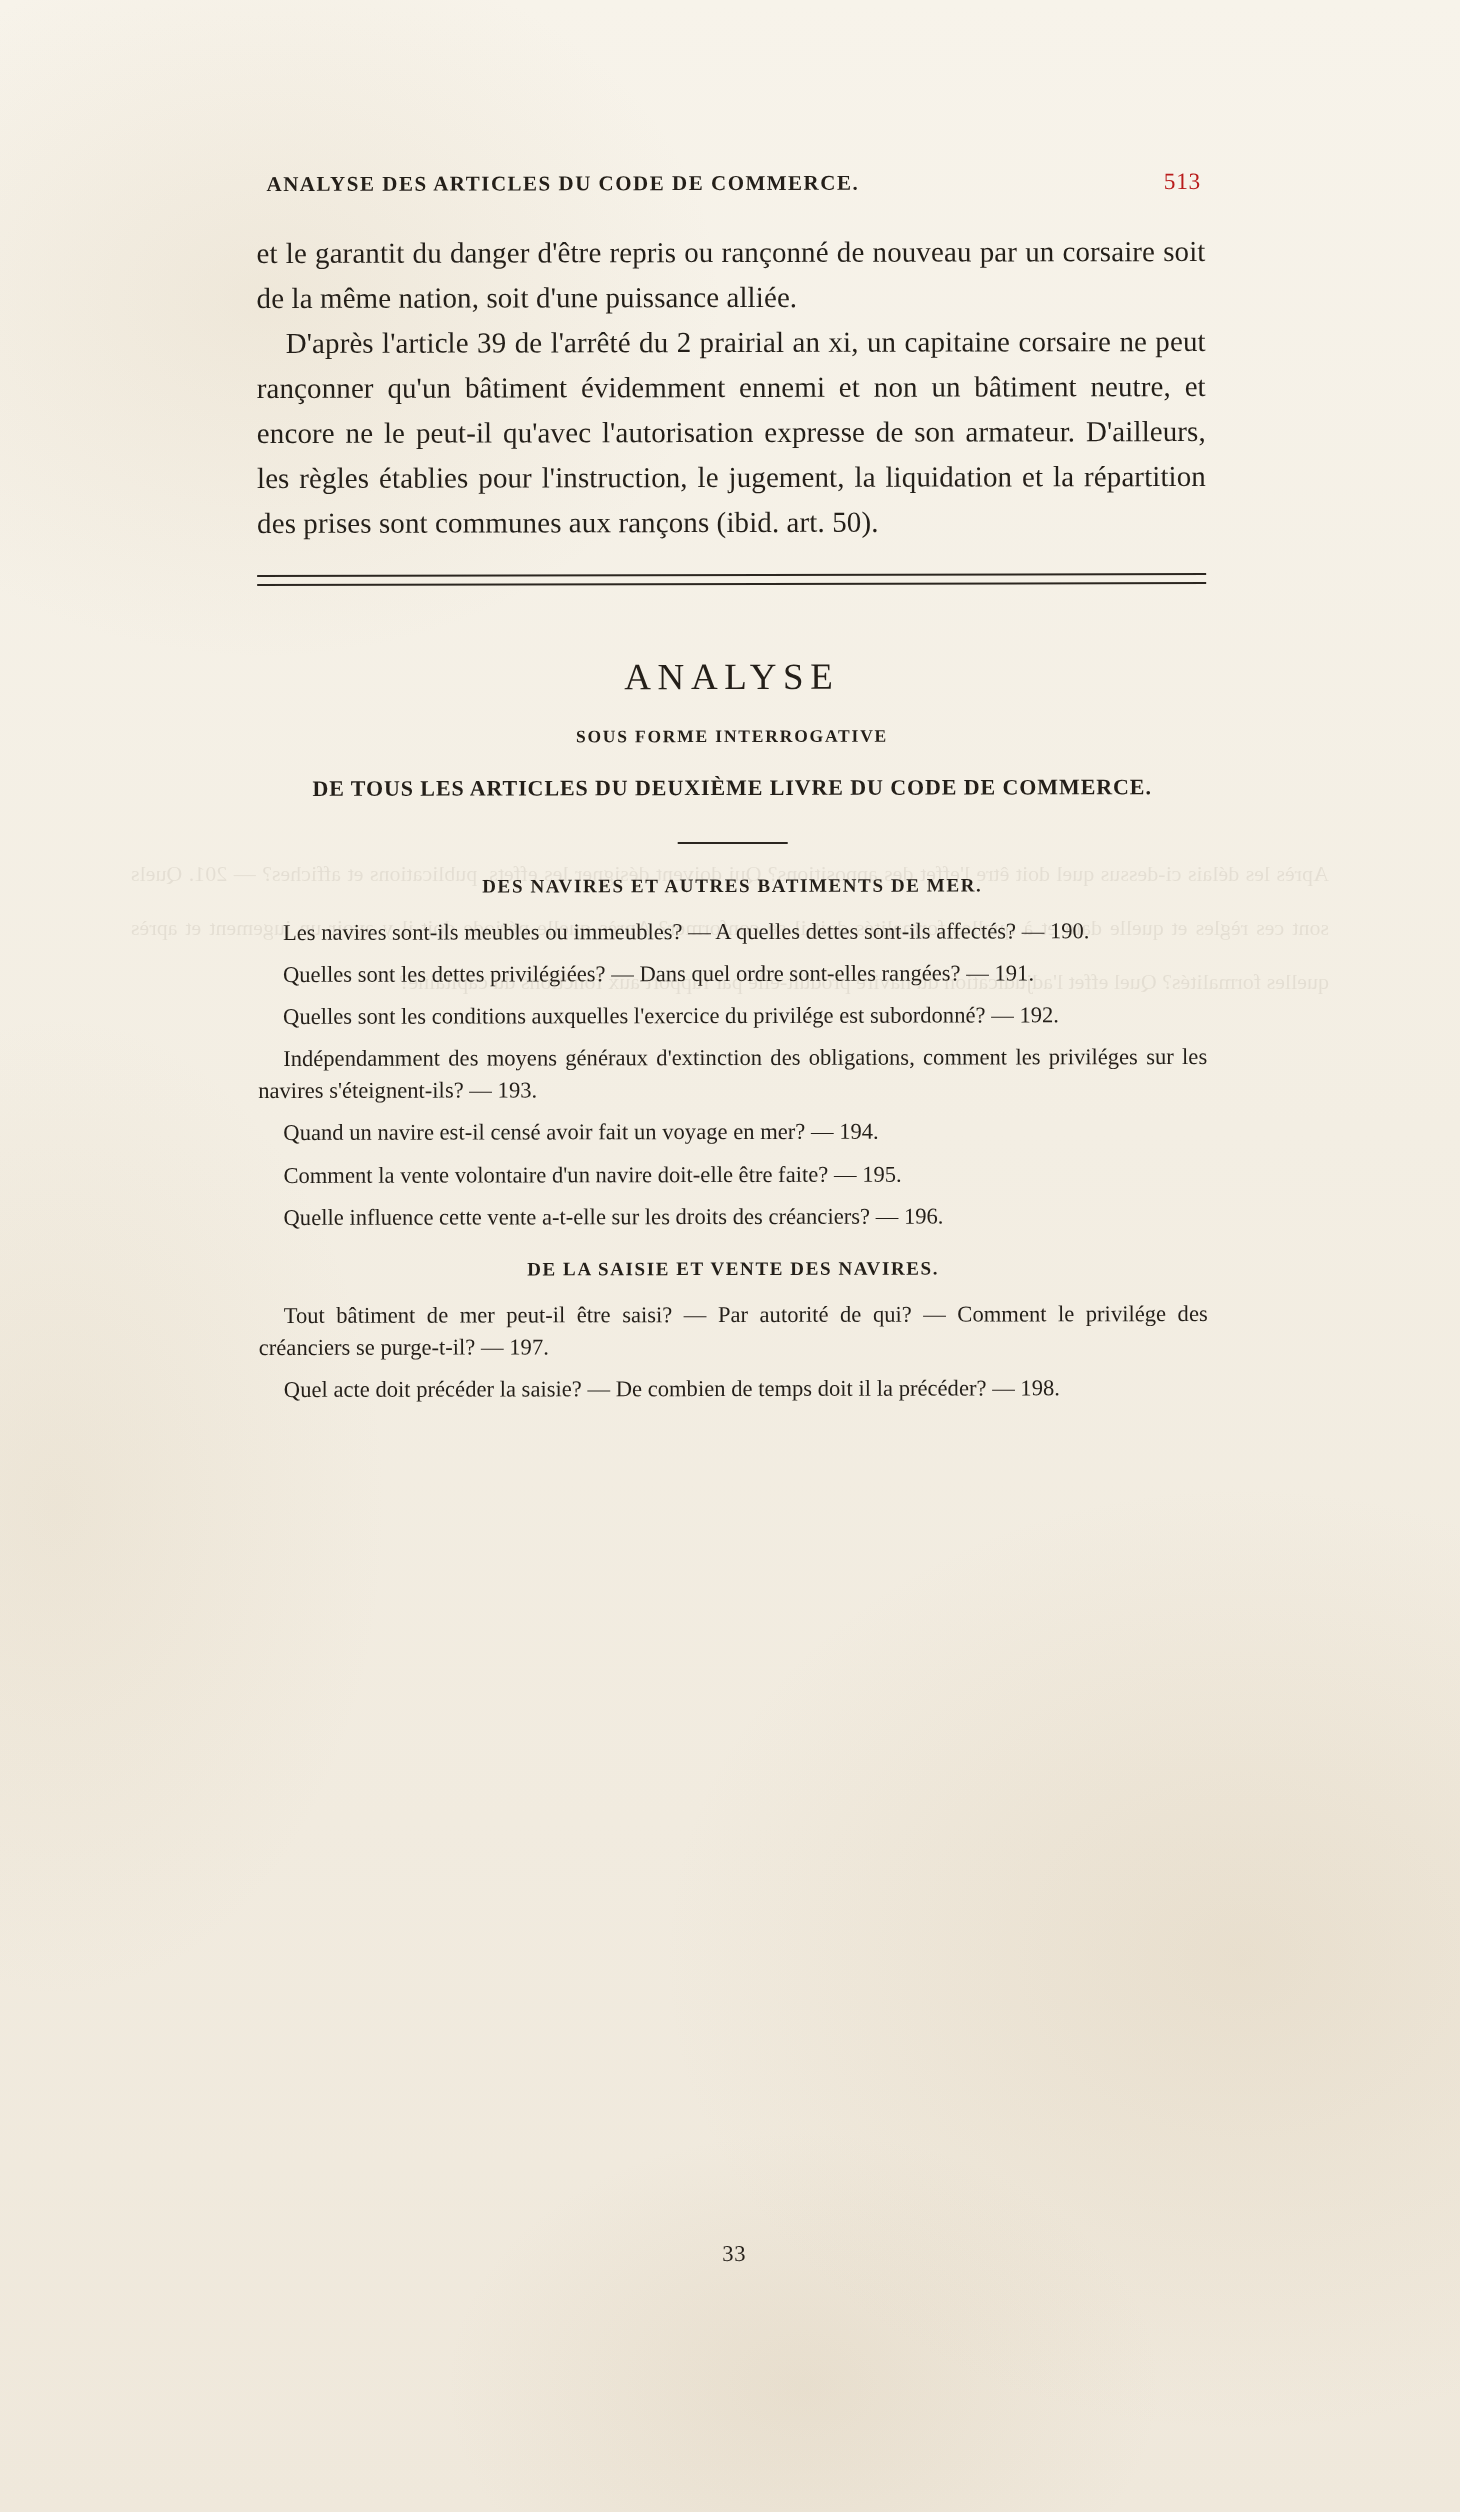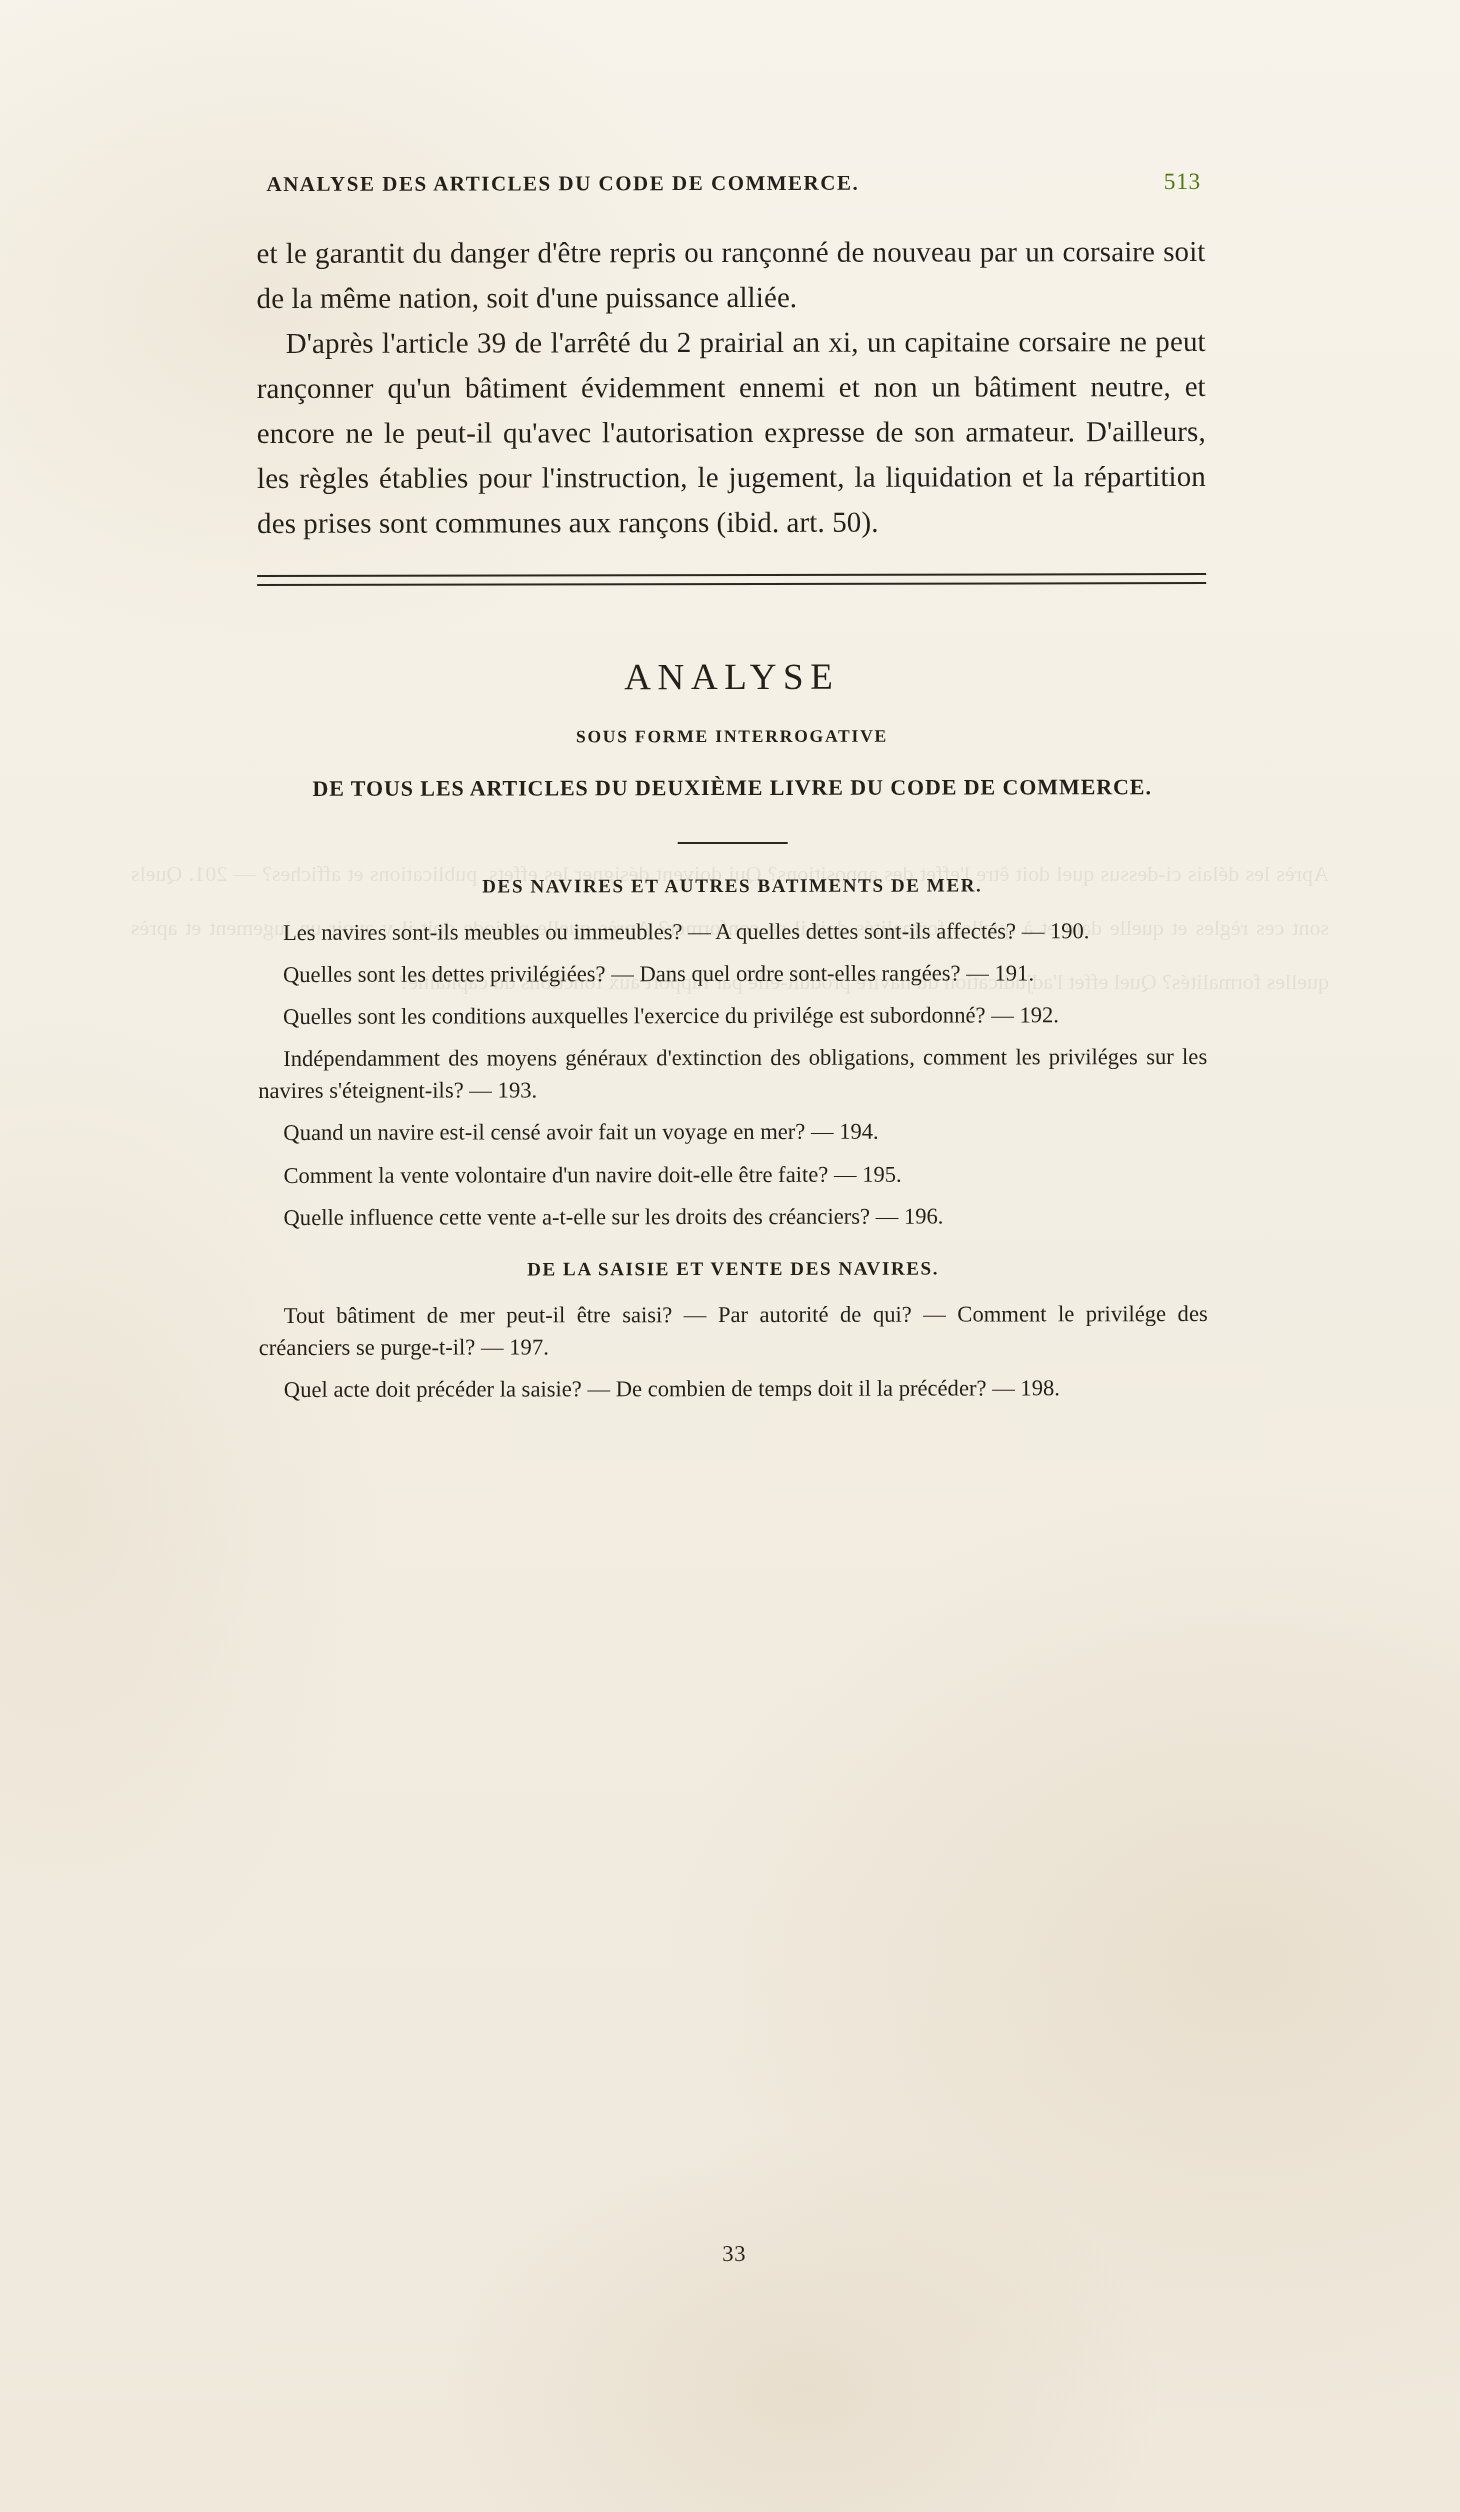--- a/index.html
+++ b/index.html
@@ -69,21 +69,21 @@
     font-size: 21px;
     letter-spacing: 1.5px;
     font-weight: bold;
     font-variant: small-caps;
     text-transform: uppercase;
     color: #241f19;
   }
   .runhead-page {
     font-size: 23.4px;
     letter-spacing: 0.7px;
-    color: #4d7c0f;
+    color: #b91c1c;
     padding-right: 4.4px;
   }
   
   .body-text p {
     margin: 0;
     font-size: 29px;
     line-height: 45px;
     text-align: justify;
     text-justify: inter-word;
     color: #241f19;

